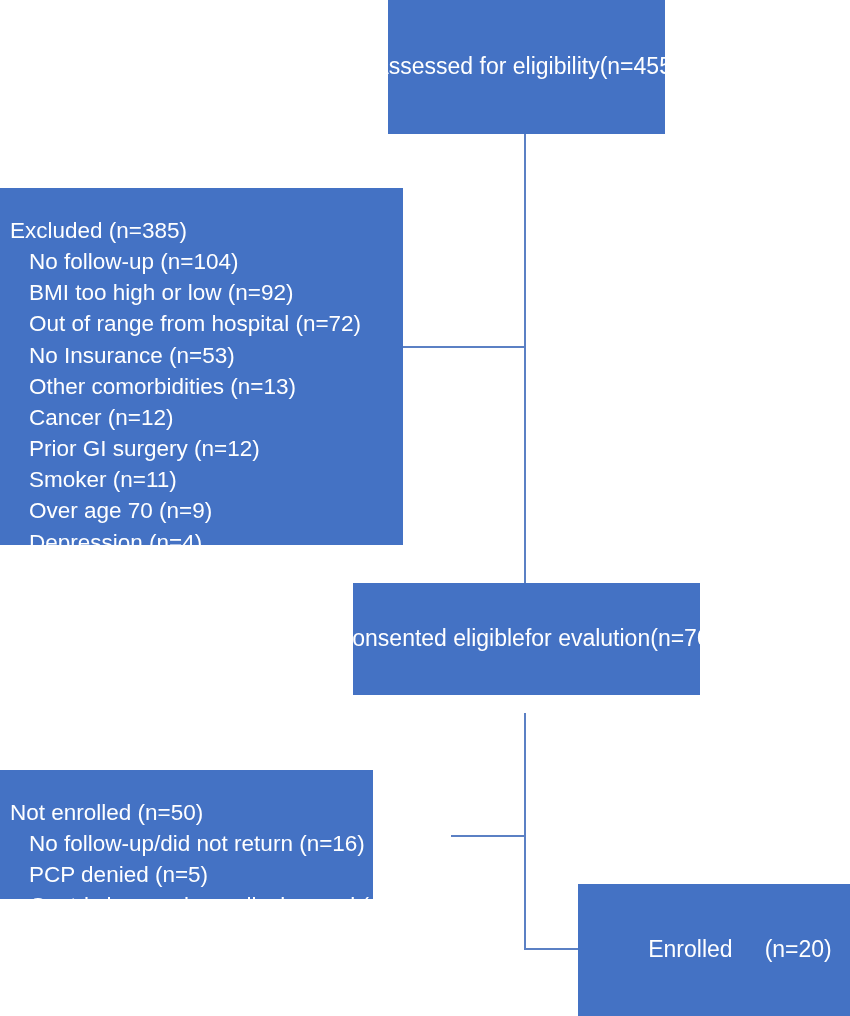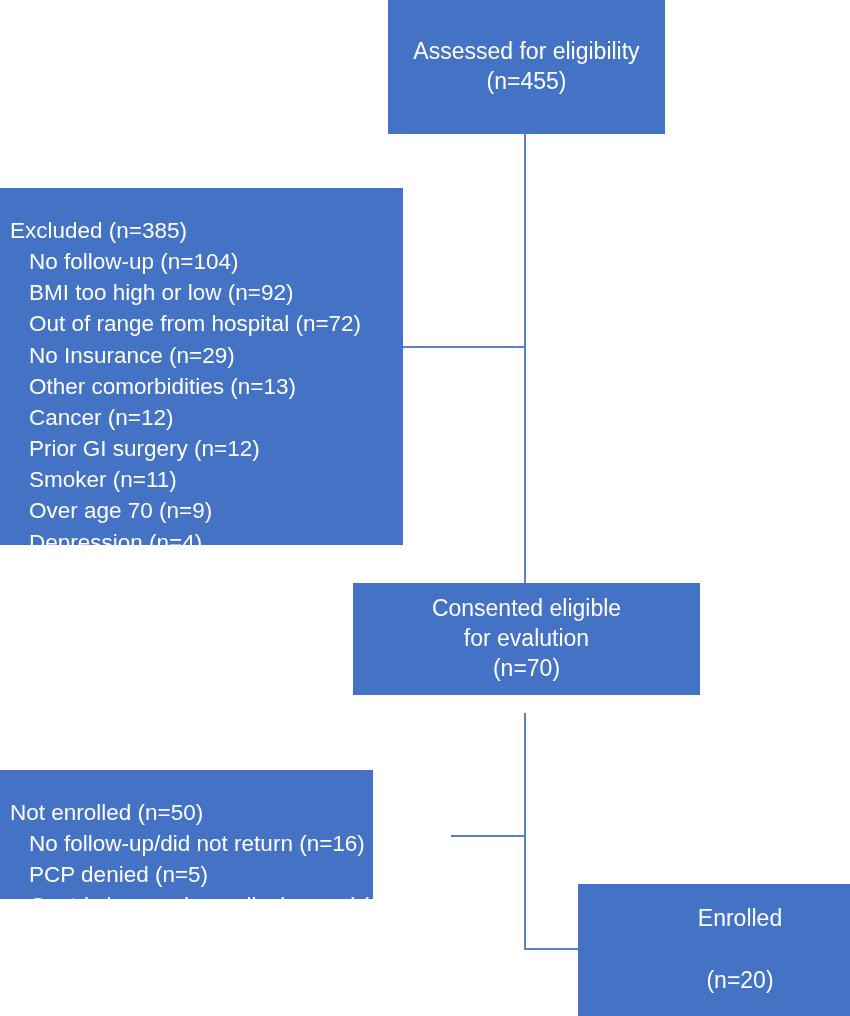--- a/index.html
+++ b/index.html
@@ -27,21 +27,21 @@
 
   
   .node {
     position: absolute;
     background: #4472c4;
     color: #ffffff;
     box-sizing: border-box;
   }
   .node-centered {
     display: flex;
-    flex-direction: column;
+    flex-direction: row;
     align-items: center;
     justify-content: center;
     text-align: center;
     font-size: 23px;
     line-height: 1.30;
   }
   .node-list {
     padding: 27px 0 0 10px;
     font-size: 22.5px;
     line-height: 1.385;
@@ -86,21 +86,21 @@
   <div class="node node-centered" id="node-assessed">
     <span class="line">Assessed for eligibility</span>
     <span class="line">(n=455)</span>
   </div>
 
   <div class="node node-list" id="node-excluded">
     <div class="list-head">Excluded (n=385)</div>
     <div class="list-item">No follow-up (n=104)</div>
     <div class="list-item">BMI too high or low (n=92)</div>
     <div class="list-item">Out of range from hospital (n=72)</div>
-    <div class="list-item">No Insurance (n=29)</div>
+    <div class="list-item">No Insurance (n=53)</div>
     <div class="list-item">Other comorbidities (n=13)</div>
     <div class="list-item">Cancer (n=12)</div>
     <div class="list-item">Prior GI surgery (n=12)</div>
     <div class="list-item">Smoker (n=11)</div>
     <div class="list-item">Over age 70 (n=9)</div>
     <div class="list-item">Depression (n=4)</div>
   </div>
 
   <div class="node node-centered" id="node-consented">
     <span class="line">Consented eligible</span>

